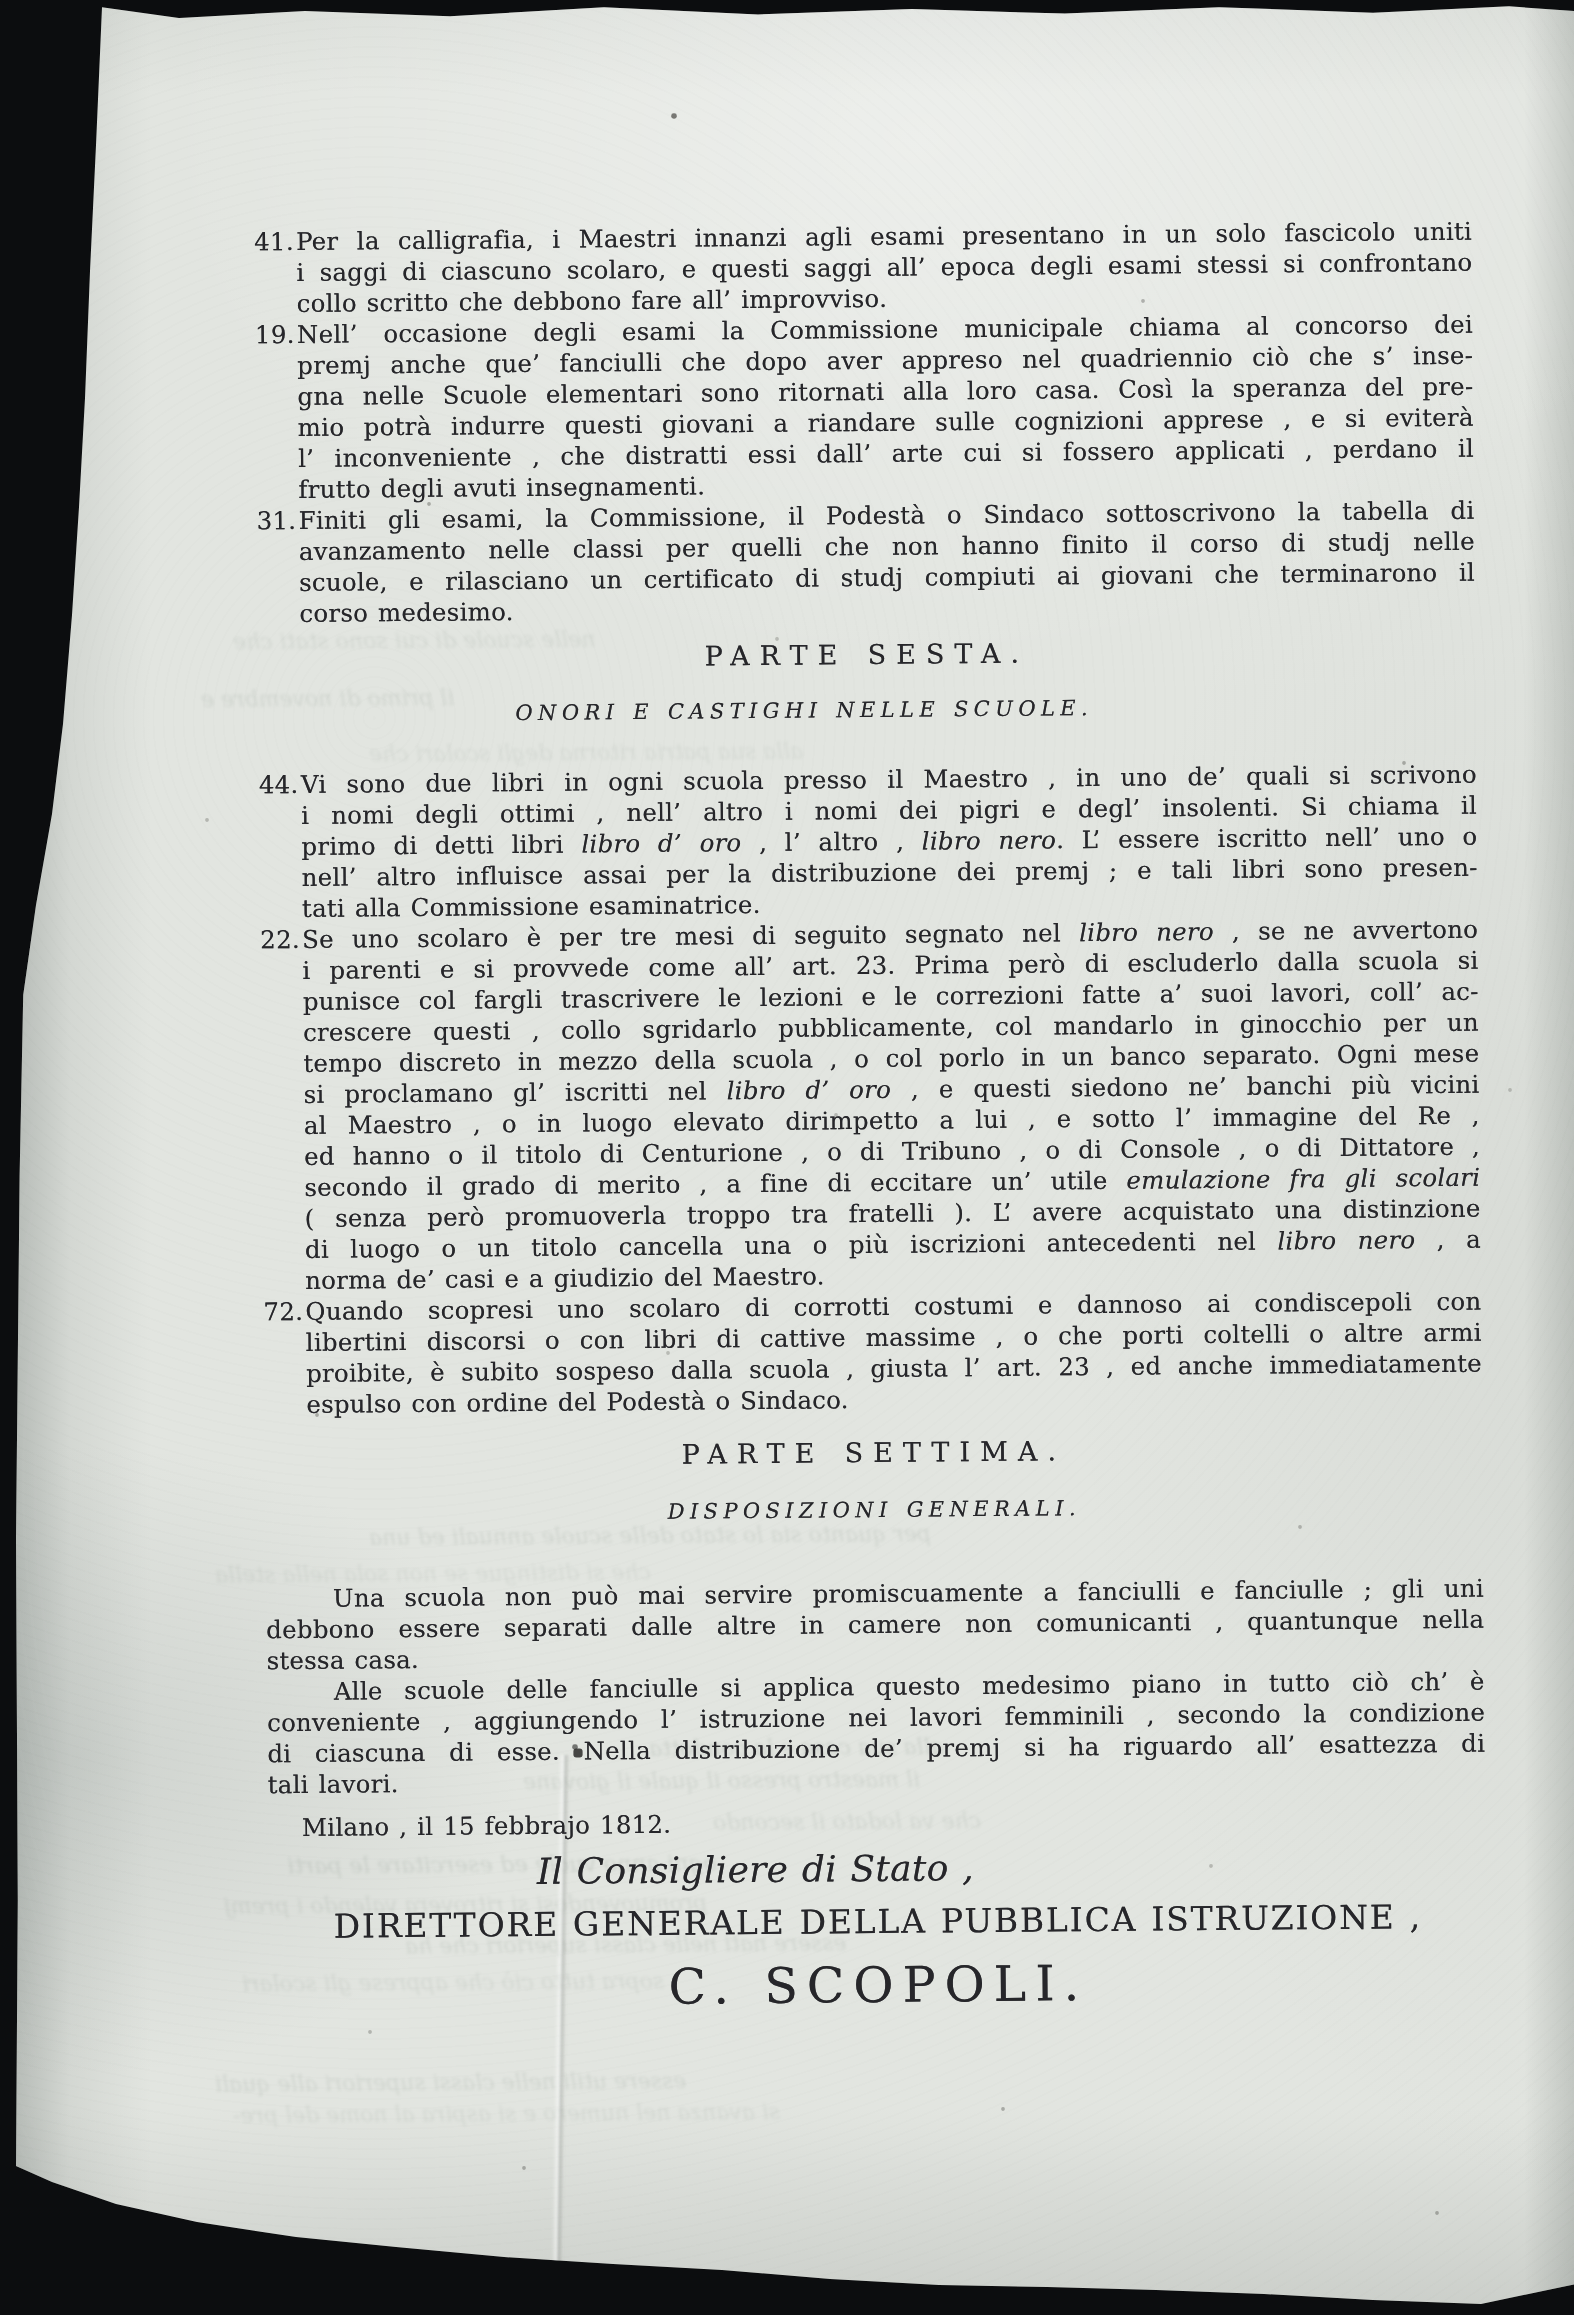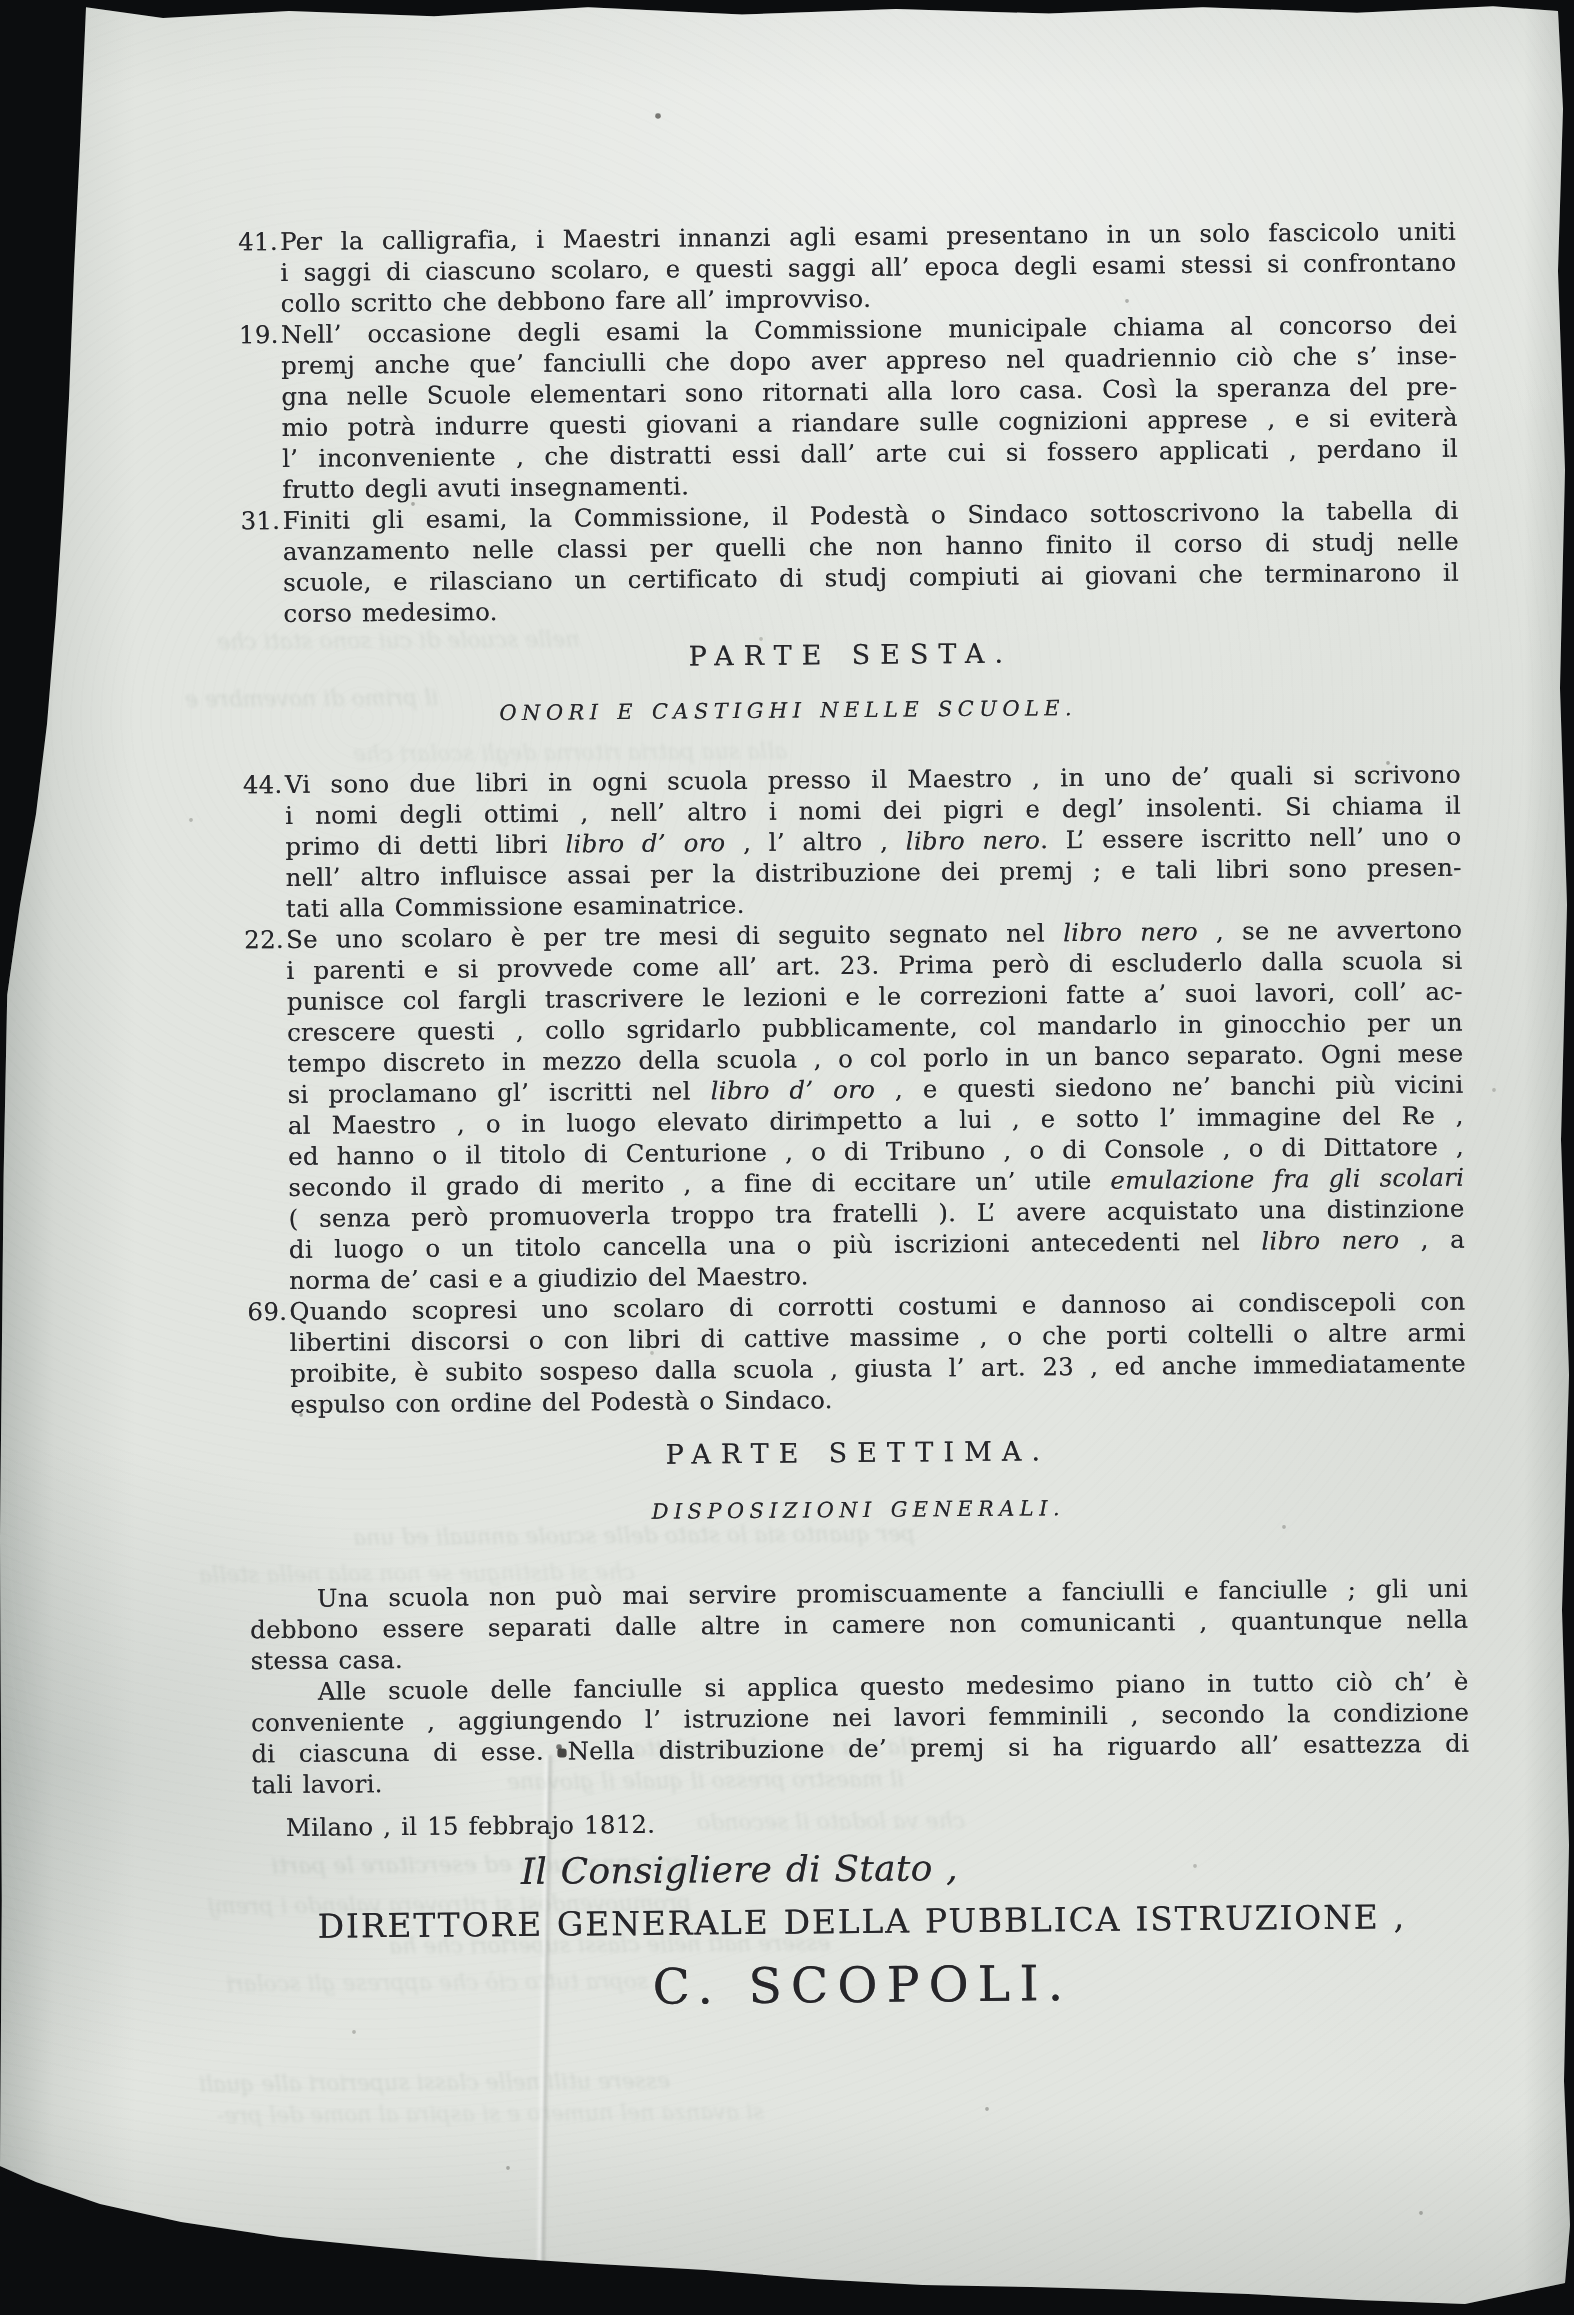--- a/index.html
+++ b/index.html
@@ -18,21 +18,21 @@
       #e2e5e0;
     clip-path: polygon(
       86px 7.2px,163px 18px,289px 11px,434px 16.3px,588px 7.2px,742px 14.5px,896px 9px,
       1049px 13.6px,1203px 7.2px,1357px 12.7px,1493px 6.3px,1558px 11px,
       1563px 109px,1558px 271px,1565px 470px,1560px 688px,1567px 905px,1561px 1140px,
       1569px 1375px,1562px 1610px,1569px 1845px,1564px 2081px,1570px 2225px,1565px 2283px,
       1465px 2304px,1357px 2300px,1248px 2294px,1140px 2290px,1031px 2287px,923px 2285px,
       814px 2279px,706px 2270px,597px 2264px,488px 2257px,380px 2247px,280px 2237px,
       181px 2222px,100px 2204px,36px 2182px,0px 2166px,
       1.8px 1900px,0px 1538px,3.6px 1176px,7.2px 995px,20px 905px,36px 814px,47px 724px,
-      56px 615px,63px 507px,69px 398px,74px 271px,80px 145px);}
+      56px 615px,63px 507px,69px 398px,74px 271px,80px 145px); margin-left: 16px;}
   
   .grain{position:absolute;inset:0;pointer-events:none;opacity:.5;
     background:
       repeating-radial-gradient(circle at 23% 31%, rgba(90,95,90,0.022) 0 1.8px, transparent 1.8px 10px),
       repeating-radial-gradient(circle at 71% 64%, rgba(255,255,255,0.03) 0 2.7px, transparent 2.7px 11.8px);}
   
   .crease{position:absolute;left:539px;top:1755px;width:11px;height:529px;
     background:linear-gradient(90deg, transparent, rgba(255,255,255,0.55) 42%, rgba(96,102,98,0.28) 62%, transparent);
     transform:rotate(0.8deg);filter:blur(1.1px);}
   
@@ -149,21 +149,21 @@
             <div class="line">tempo discreto in mezzo della scuola , o col porlo in un banco separato. Ogni mese</div>
             <div class="line">si proclamano gl’ iscritti nel <em>libro d’ oro</em> , e questi siedono ne’ banchi più vicini</div>
             <div class="line">al Maestro , o in luogo elevato dirimpetto a lui , e sotto l’ immagine del Re ,</div>
             <div class="line">ed hanno o il titolo di Centurione , o di Tribuno , o di Console , o di Dittatore ,</div>
             <div class="line">secondo il grado di merito , a fine di eccitare un’ utile <em>emulazione fra gli scolari</em></div>
             <div class="line">( senza però promuoverla troppo tra fratelli ). L’ avere acquistato una distinzione</div>
             <div class="line">di luogo o un titolo cancella una o più iscrizioni antecedenti nel <em>libro nero</em> , a</div>
             <div class="line end">norma de’ casi e a giudizio del Maestro.</div>
           </div>
           <div class="item">
-            <span class="num">69.</span>
+            <span class="num">72.</span>
             <div class="line">Quando scopresi uno scolaro di corrotti costumi e dannoso ai condiscepoli con</div>
             <div class="line">libertini discorsi o con libri di cattive massime , o che porti coltelli o altre armi</div>
             <div class="line">proibite, è subito sospeso dalla scuola , giusta l’ art. 23 , ed anche immediatamente</div>
             <div class="line end">espulso con ordine del Podestà o Sindaco.</div>
           </div>
         </div>
 
       <div class="h-parte seven">PARTE SETTIMA.</div>
       <div class="h-sub two">DISPOSIZIONI GENERALI.</div>
 

